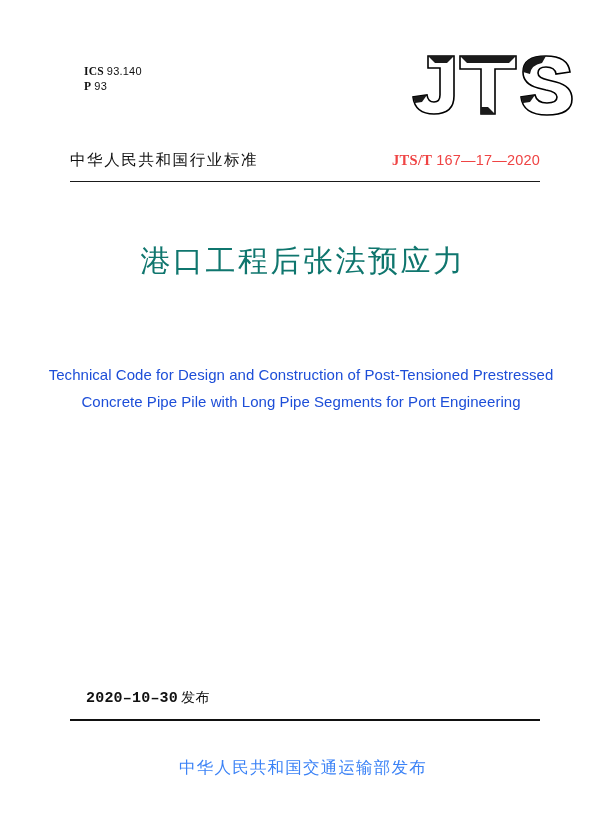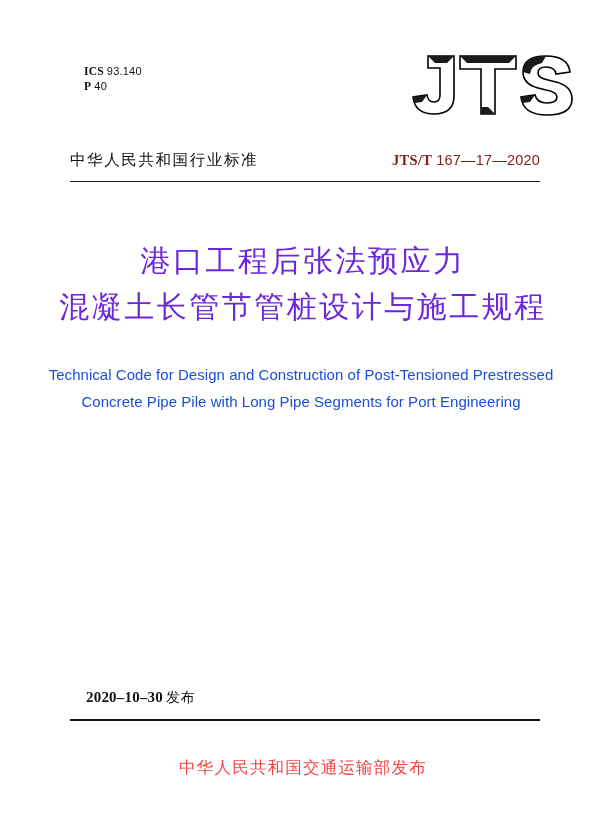--- a/index.html
+++ b/index.html
@@ -74,21 +74,21 @@
   .header-cn {
     font-family: "DejaVu Sans", "Liberation Sans", sans-serif;
     font-size: 15.5px;
     letter-spacing: 1.6px;
     color: #111;
     white-space: nowrap;
   }
   .header-code {
     white-space: nowrap;
     font-size: 14.5px;
-    color: #7f1d1d;
+    color: #ef4444;
   }
   .header-code .code-prefix {
     font-family: "Liberation Serif", serif;
     font-weight: bold;
     letter-spacing: 0.3px;
   }
   .header-code .code-num {
     font-family: "Liberation Sans", sans-serif;
     font-weight: normal;
     letter-spacing: 0.2px;
@@ -108,21 +108,21 @@
     position: absolute;
     left: 0;
     right: 0;
     top: 238px;
     text-align: center;
     font-family: "DejaVu Sans", "Liberation Sans", sans-serif;
     font-size: 30px;
     font-weight: normal;
     line-height: 1.52;
     letter-spacing: 2.5px;
-    color: #6d28d9;
+    color: #0f766e;
   }
   .title-cn .tline {
     display: block;
     white-space: nowrap;
   }
 
   
   .title-en {
     position: absolute;
     left: 0;
@@ -149,21 +149,21 @@
     top: 688px;
     display: flex;
     align-items: baseline;
     justify-content: space-between;
   }
   .date-item {
     white-space: nowrap;
     font-size: 15px;
   }
   .date-item .d-num {
-    font-family: Liberation Serif, serif;
+    font-family: Liberation Mono, monospace;
     font-weight: bold;
     letter-spacing: 0.2px;
   }
   .date-item .d-cn {
     font-family: "DejaVu Sans", "Liberation Sans", sans-serif;
     font-weight: normal;
     font-size: 14px;
     letter-spacing: 0.5px;
     margin-left: 3px;
   }
@@ -181,37 +181,37 @@
   .publisher {
     position: absolute;
     left: 0;
     right: 0;
     top: 757px;
     text-align: center;
     font-family: "DejaVu Sans", "Liberation Sans", sans-serif;
     font-size: 16.5px;
     font-weight: normal;
     letter-spacing: 1.2px;
-    color: #ef4444;
+    color: #3b82f6;
     white-space: nowrap;
   }
 </style>
 </head>
 <body>
 
 <div class="page">
 
   <div class="ics-block">
     <div class="ics-line">
       <span class="lbl">ICS</span>
       <span class="val">93.140</span>
     </div>
     <div class="ics-line">
       <span class="lbl">P</span>
-      <span class="val">40</span>
+      <span class="val">93</span>
     </div>
   </div>
 
   <div class="emblem">
     <svg viewBox="0 0 180 76" xmlns="http://www.w3.org/2000/svg" aria-hidden="true">
       <g fill="#ffffff" stroke="#000000" stroke-width="1.6" stroke-linejoin="miter">
 
         <path d="M26 8 L52 8 L52 48 Q52 66 32 66 Q13 66 11 49 L25 47 Q26 54 32 54 Q38 54 38 47 L38 20 L26 20 Z"></path>
         <path d="M26 8 L52 8 L45 15 L33 15 Z" fill="#1a1a1a" stroke="none"></path>
         <path d="M11 49 L25 47 L20 54 L13 55 Z" fill="#1a1a1a" stroke="none"></path>
@@ -231,21 +231,20 @@
     <div class="header-cn">中华人民共和国行业标准</div>
     <div class="header-code">
       <span class="code-prefix">JTS/T</span>
       <span class="code-num">167—17—2020</span>
     </div>
   </div>
   <div class="rule-top"></div>
 
   <div class="title-cn">
     <span class="tline">港口工程后张法预应力</span>
-    <span class="tline">混凝土长管节管桩设计与施工规程</span>
   </div>
 
   <div class="title-en">
     <span class="eline">Technical Code for Design and Construction of Post-Tensioned Prestressed</span>
     <span class="eline">Concrete Pipe Pile with Long Pipe Segments for Port Engineering</span>
   </div>
 
   <div class="dates-row">
     <div class="date-item">
       <span class="d-num">2020–10–30</span><span class="d-cn">发布</span>

